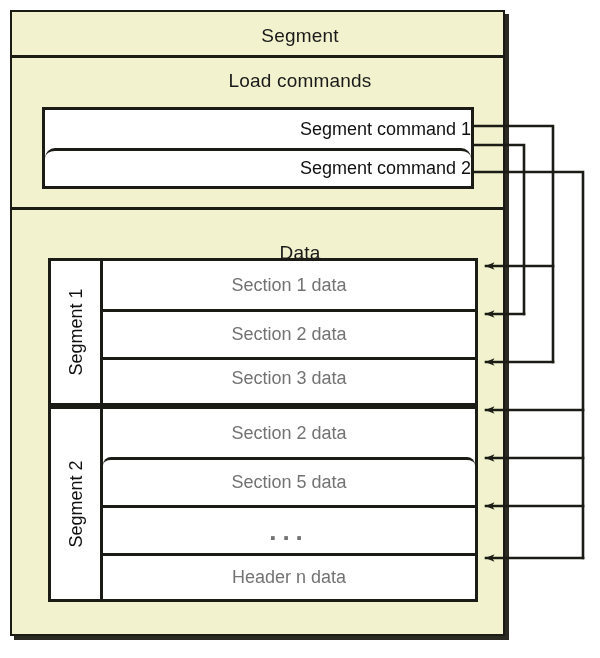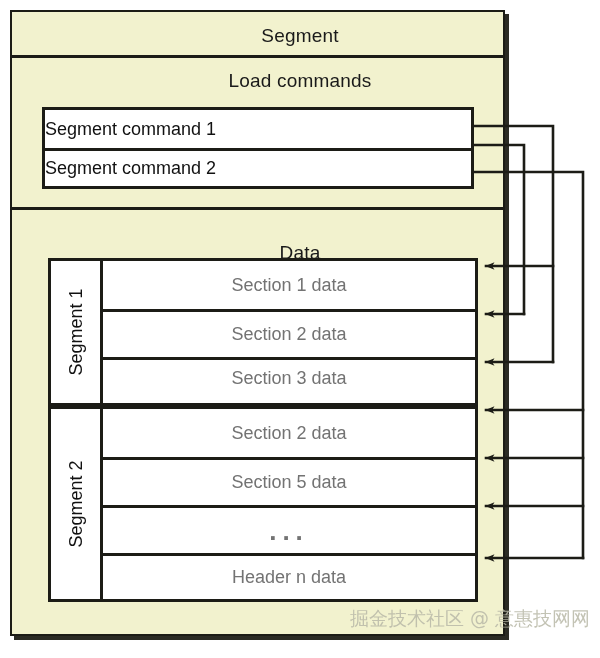--- a/index.html
+++ b/index.html
@@ -28,21 +28,21 @@
 
   .hrule{position:absolute;left:0;width:100%;height:3px;background:#1c1c16;}
 
   
   .nestbox{
     position:absolute;background:#ffffff;border:3px solid #1c1c16;
     box-sizing:border-box;
   }
   .row{
     position:absolute;left:0;width:100%;background:#ffffff;
-    display:flex;align-items:center;justify-content:flex-start;
+    display:flex;align-items:center;justify-content:flex-end;
     font-size:18px;color:#111;box-sizing:border-box;
   }
   .row.divider{border-top:3px solid #1c1c16;}
 
   
   .seglabel{
     position:absolute;top:0;left:0;width:52px;height:100%;
     border-right:3px solid #1c1c16;box-sizing:border-box;
     background:#ffffff;
   }
@@ -84,21 +84,21 @@
 
   <div class="band-title" style="top:25px;">Segment</div>
   <div class="hrule" style="left:12px;top:55px;width:491px;"></div>
 
   <div class="band-title" style="top:70px;">Load commands</div>
 
   <div class="nestbox" style="left:42px;top:107px;width:432px;height:82px;">
     <div class="row" style="top:0;height:38px;">
       <span>Segment command 1</span>
     </div>
-    <div class="row divider" style="top:38px;height:38px;">
+    <div class="row divider" style="top:38px;height:38px;border-radius:10px;">
       <span>Segment command 2</span>
     </div>
   </div>
 
   <div class="hrule" style="left:12px;top:207px;width:491px;"></div>
 
   <div class="band-title" style="top:242px;">Data</div>
 
   <div class="segbox" style="left:48px;top:258px;width:430px;height:148px;">
     <div class="seglabel">
@@ -118,21 +118,21 @@
   </div>
 
   <div class="segbox" style="left:48px;top:406px;width:430px;height:196px;">
     <div class="seglabel">
       <span>Segment 2</span>
     </div>
     <div class="secwrap">
       <div class="secrow" style="top:0;height:48px;">
         <span>Section 2 data</span>
       </div>
-      <div class="secrow divider" style="top:48px;height:48px;">
+      <div class="secrow divider" style="top:48px;height:48px;border-radius:8px;">
         <span>Section 5 data</span>
       </div>
       <div class="secrow divider" style="top:96px;height:48px;">
         <span class="dots">...</span>
       </div>
       <div class="secrow divider" style="top:144px;height:46px;">
         <span>Header n data</span>
       </div>
     </div>
   </div>
@@ -156,15 +156,14 @@
 
       <path d="M474,172 L583,172 L583,558"></path>
 
       <path d="M583,410 L486,410" marker-end="url(#arrow)"></path>
       <path d="M583,458 L486,458" marker-end="url(#arrow)"></path>
       <path d="M583,506 L486,506" marker-end="url(#arrow)"></path>
       <path d="M583,558 L486,558" marker-end="url(#arrow)"></path>
     </g>
   </svg>
 
-  <div class="watermark">掘金技术社区 @ 意惠技网网</div>
 
 </div>
 
 </body></html>

